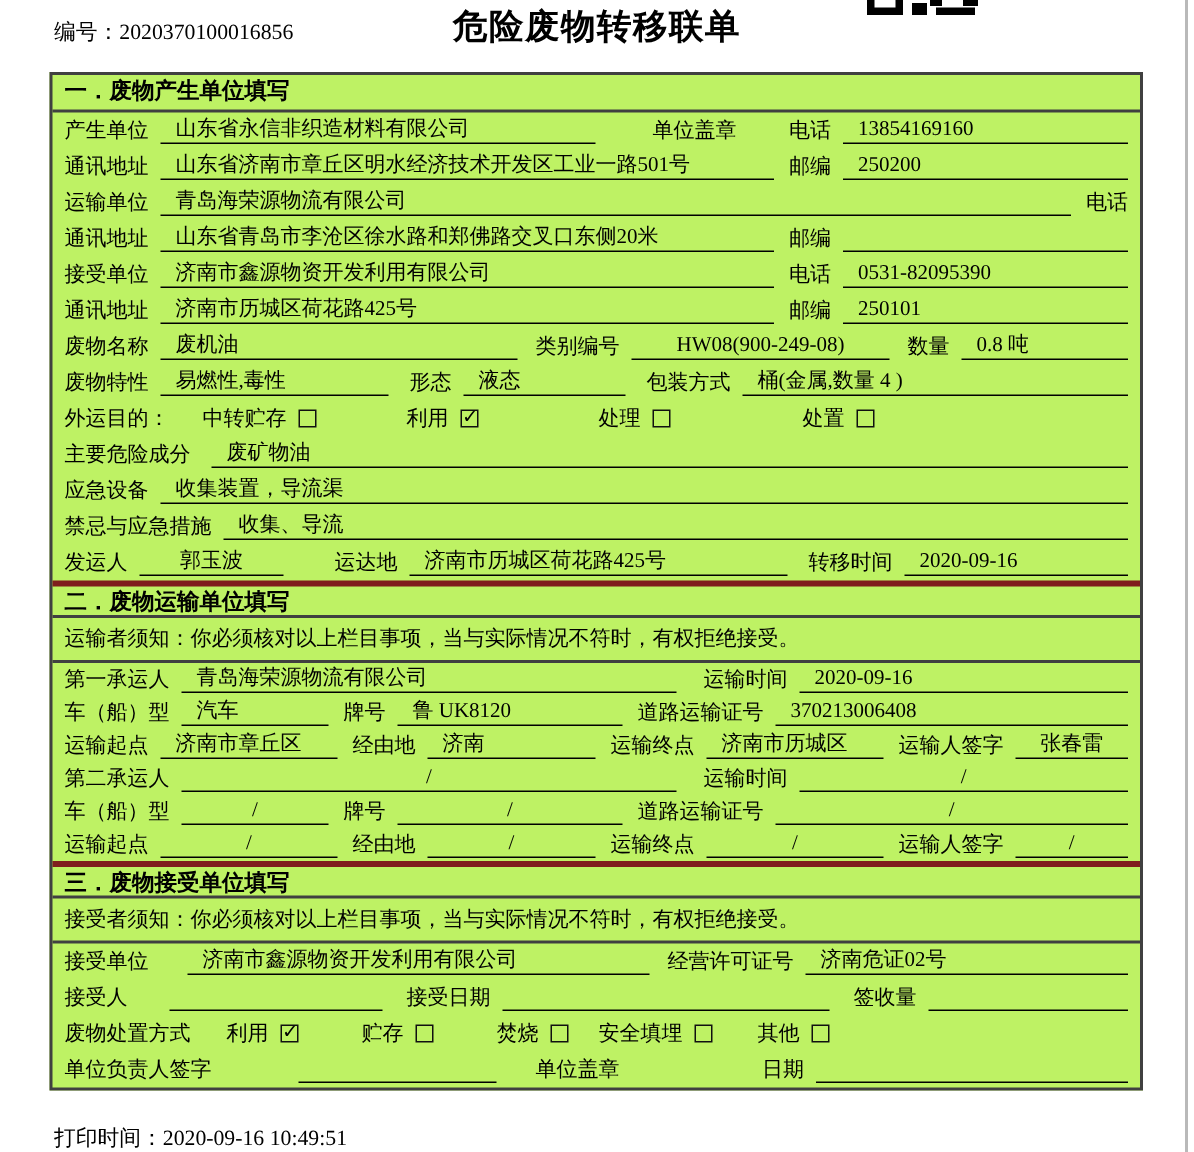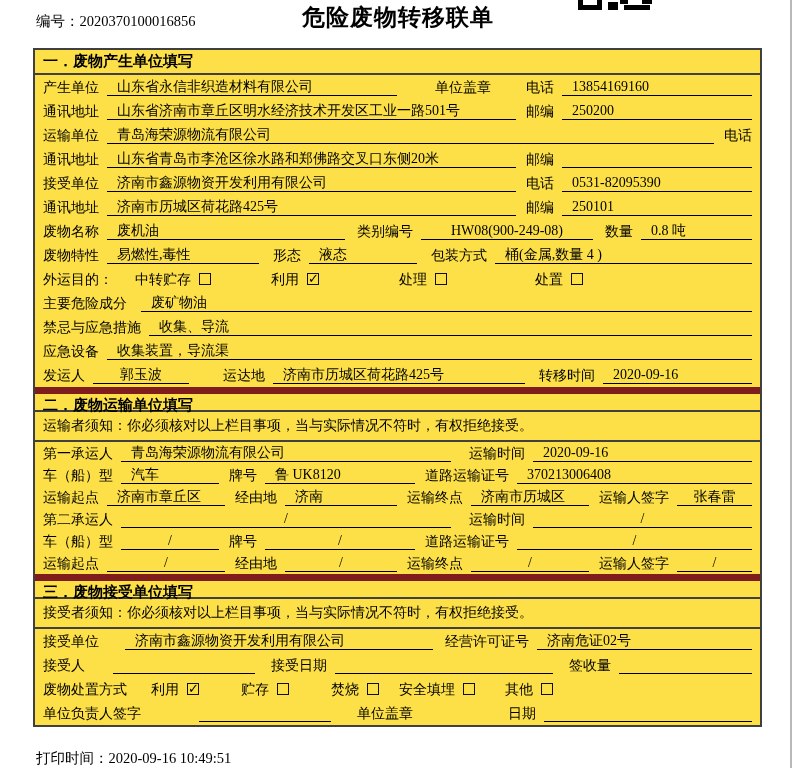--- a/index.html
+++ b/index.html
@@ -13,23 +13,23 @@
   .qr div { position:absolute; background:#000; }
   .qr .q1 { left:0; top:0; width:24px; height:10px; background:transparent;
             border-left:5px solid #000; border-right:5px solid #000; border-bottom:5px solid #000; }
   .qr .q2 { left:30px; top:2px; width:10px; height:8px; }
   .qr .q3 { left:42px; top:0; width:8px; height:4px; }
   .qr .q4 { left:46px; top:5px; width:26px; height:5px; }
   .qr .q5 { left:64px; top:0; width:10px; height:4px; }
 
   .page-edge { position:absolute; top:0; right:4px; width:2px; height:768px; background:#b9b9b9; }
 
-  .form { position:absolute; left:33px; top:48px; width:729px; border:2px solid #404040; background:#fde047; }
+  .form { position:absolute; left:33px; top:48px; width:729px; border:2px solid #404040; background:#bef264; }
   .sech { height:25px; line-height:23px; padding:0 8px; font-weight:700; font-size:15px; border-bottom:2px solid #404040; white-space:nowrap; }
-  .sech.mid { border-top:7px solid #7f1d1d; }
+  .sech.mid { border-top:4px solid #7f1d1d; }
   .notice { height:30px; display:flex; align-items:center; padding:0 8px; border-bottom:2px solid #404040; white-space:nowrap; }
 
   .row { display:flex; align-items:flex-end; height:24px; padding:0 8px 3px 8px; }
   .sec2 .row { height:22px; padding-bottom:2px; }
   .lbl { white-space:nowrap; line-height:17px; flex:0 0 auto; }
   .uv  { border-bottom:1px solid #000; line-height:17px; white-space:nowrap; overflow:hidden;
          padding:0 2px 0 10px; margin-left:8px; flex:0 0 auto; }
   .uv.ctr { text-align:center; padding:0 2px; }
   .fill { flex:1 1 0 !important; min-width:0; }
   .spacer { flex:1 1 0; }
@@ -140,27 +140,27 @@
         <span class="cb" data-checked="false"></span>
       </span>
     </div>
 
     <div class="row">
       <span class="lbl">主要危险成分</span>
       <span class="uv fill" style="margin-left:14px">废矿物油</span>
     </div>
 
     <div class="row">
+      <span class="lbl">应急设备</span>
+      <span class="uv fill">收集装置，导流渠</span>
+    </div>
+
+    <div class="row">
       <span class="lbl">禁忌与应急措施</span>
       <span class="uv fill">收集、导流</span>
-    </div>
-
-    <div class="row">
-      <span class="lbl">应急设备</span>
-      <span class="uv fill">收集装置，导流渠</span>
     </div>
 
     <div class="row">
       <span class="lbl">发运人</span>
       <span class="uv ctr" style="width:96px">郭玉波</span>
       <span class="lbl" style="margin-left:34px">运达地</span>
       <span class="uv" style="width:252px">济南市历城区荷花路425号</span>
       <span class="lbl" style="margin-left:14px">转移时间</span>
       <span class="uv fill">2020-09-16</span>
     </div>

